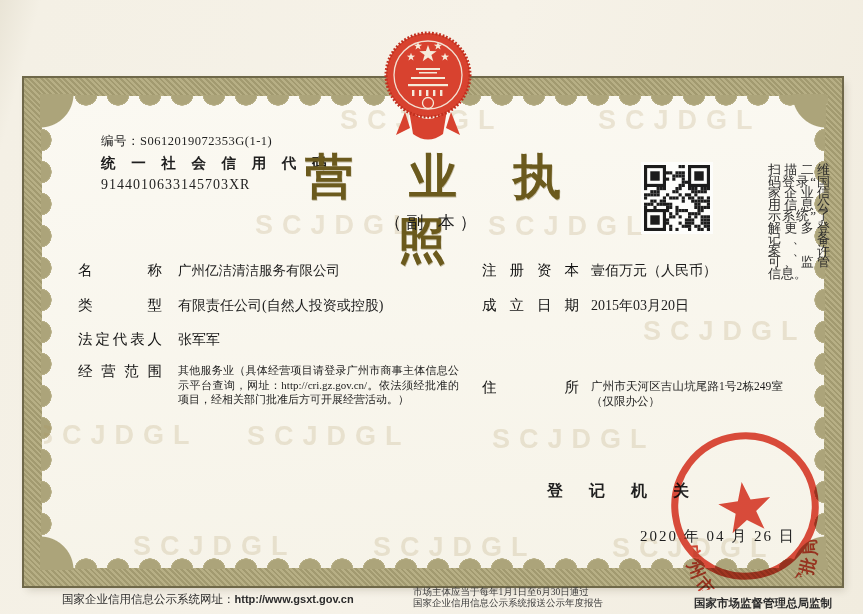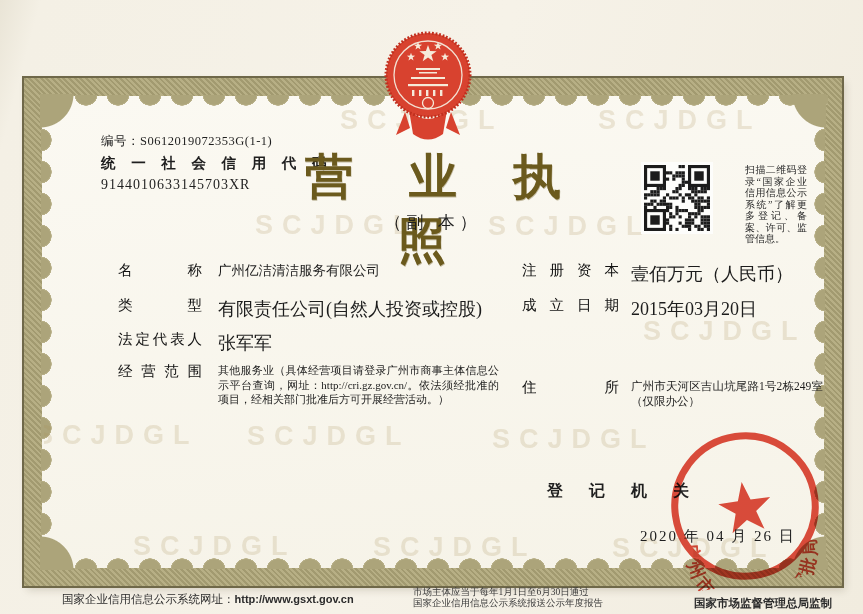--- a/index.html
+++ b/index.html
@@ -44,34 +44,34 @@
   .serial { left:101px; top:133px; font-size:12.5px; letter-spacing:.5px; }
   .ccl { left:101px; top:154px; font-size:14.5px; font-weight:bold; letter-spacing:6px; }
   .ccv { left:101px; top:177px; font-size:14px; letter-spacing:1px; }
   .title { left:248px; top:145px; width:370px; text-align:center; font-size:48px; font-weight:bold;
            color:#6b5a1d; letter-spacing:22px; text-indent:22px; text-shadow:.5px .5px 0 rgba(90,70,10,.35); }
   .subtitle { left:248px; top:211px; width:370px; text-align:center; font-size:17px; letter-spacing:5px; }
 
   
   .qr { position:absolute; left:641px; top:162px; width:72px; height:72px; z-index:3; background:#fdfdfb; padding:3px; }
   .qr svg { display:block; width:100%; height:100%; }
-  .qr-caption { left:745px; top:164px; width:62px; font-size:10px; line-height:11.5px; color:#2a2a2a; text-align:justify; }
-
-  
-  .row { position:absolute; display:flex; z-index:3;margin-left:40px; }
+  .qr-caption { left:768px; top:164px; width:62px; font-size:13px; line-height:11.5px; color:#2a2a2a; text-align:justify; }
+
+  
+  .row { position:absolute; display:flex; z-index:3; }
   .row-l { left:78px; }
   .row-r { left:482px; }
   .flabel { font-size:14.5px; color:#111; text-align:justify; text-align-last:justify; line-height:18px; flex:none; }
   .row-l .flabel { width:84px; margin-right:16px; }
   .row-r .flabel { width:97px; margin-right:12px; }
   .fval { color:#1c1c1c; padding-top:1px; }
   .row-l .fval { width:281px; }
   .row-r .fval { width:192px; }
   .v-lg { font-size:13.5px;font-family:Liberation Serif, serif; }
-  .v-md { font-size:18px; }
+  .v-md { font-size:14px; }
   .v-sm { font-size:11px; line-height:14.5px; text-align:justify; }
 
   
   .registrar { left:547px; top:481px; font-size:16px; font-weight:bold; letter-spacing:11px; z-index:3; }
   .issue-date { left:640px; top:527px; font-size:15px; letter-spacing:2px; z-index:3; }
   .seal { position:absolute; left:667px; top:428px; width:156px; height:156px; z-index:5;
           transform:rotate(-8deg); mix-blend-mode:multiply; opacity:.92; }
   .emblem { position:absolute; left:383px; top:30px; width:90px; height:118px; z-index:6; }
 
   

